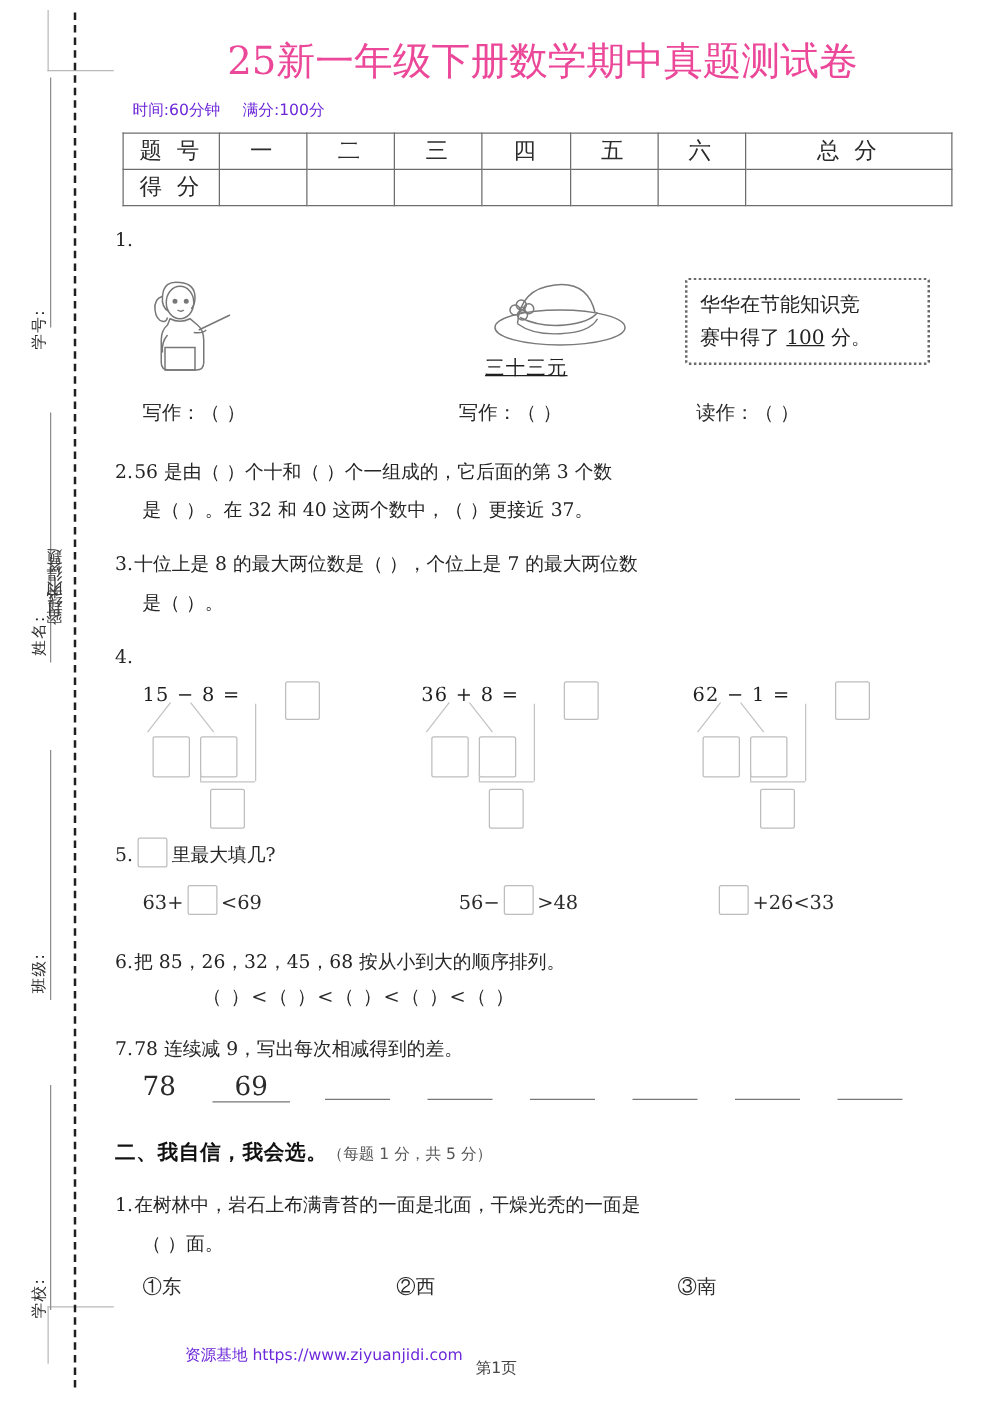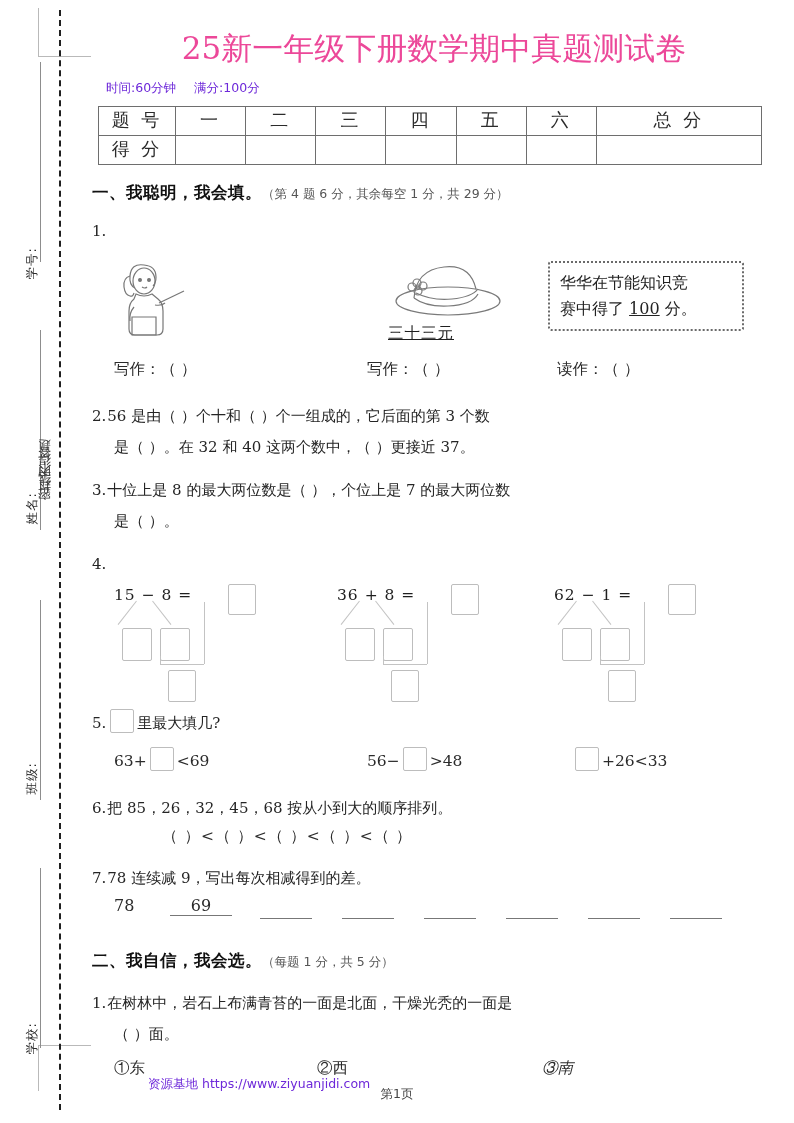--- a/index.html
+++ b/index.html
@@ -289,21 +289,21 @@
     margin-top: 2px;
     padding-left: 70px;
     font-size: 15.5px;
     letter-spacing: 1px;
   }
 
   
   #q7-row2 {
     margin-top: 2px;
     padding-left: 22px;
-    font-size: 16px;
+    font-size: 21px;
     position: relative;
     height: 32px;
   }
   #q7-row2 .firstnum { position: absolute; left: 22px; top: 0; }
   #q7-row2 .secondnum {
     position: absolute; left: 78px; top: 0;
     border-bottom: 1.2px solid #777;
     width: 62px;
     text-align: center;
   }
@@ -312,21 +312,21 @@
     top: 22px;
     width: 52px;
     border-bottom: 1.2px solid #777;
   }
 
   
   #choice-row { position: relative; height: 30px; margin-top: 8px; font-size: 15.5px; }
   #choice-row > span { position: absolute; top: 0; }
   #opt1 { left: 22px; }
   #opt2 { left: 225px; }
-  #opt3 { left: 450px; font-style: italic; }
+  #opt3 { left: 450px; }
 
   
   #watermark {
     position: absolute;
     left: 148px;
     top: 1076px;
     font-size: 12.5px;
     color: #6d28d9;
     font-family: "DejaVu Sans", "Liberation Sans", sans-serif;
   }
@@ -389,23 +389,20 @@
         <td></td>
         <td></td>
         <td></td>
         <td></td>
         <td></td>
         <td></td>
       </tr>
     </tbody>
       </table>
 
-    <div class="section-head">
-      <span>一、我聪明，我会填。</span><span class="pts">（第 4 题 6 分，其余每空 1 分，共 29 分）</span>
-    </div>
 
     <div class="q">
       <span class="num">1.</span>
     </div>
 
     <div id="q1-row">
 
       <svg id="teacher" width="78" height="92" viewBox="0 0 78 92">
         <g fill="none" stroke="#777" stroke-width="1.2">
           <path d="M30 10 q-13 -2 -14 11 q-1 9 5 12"></path>

